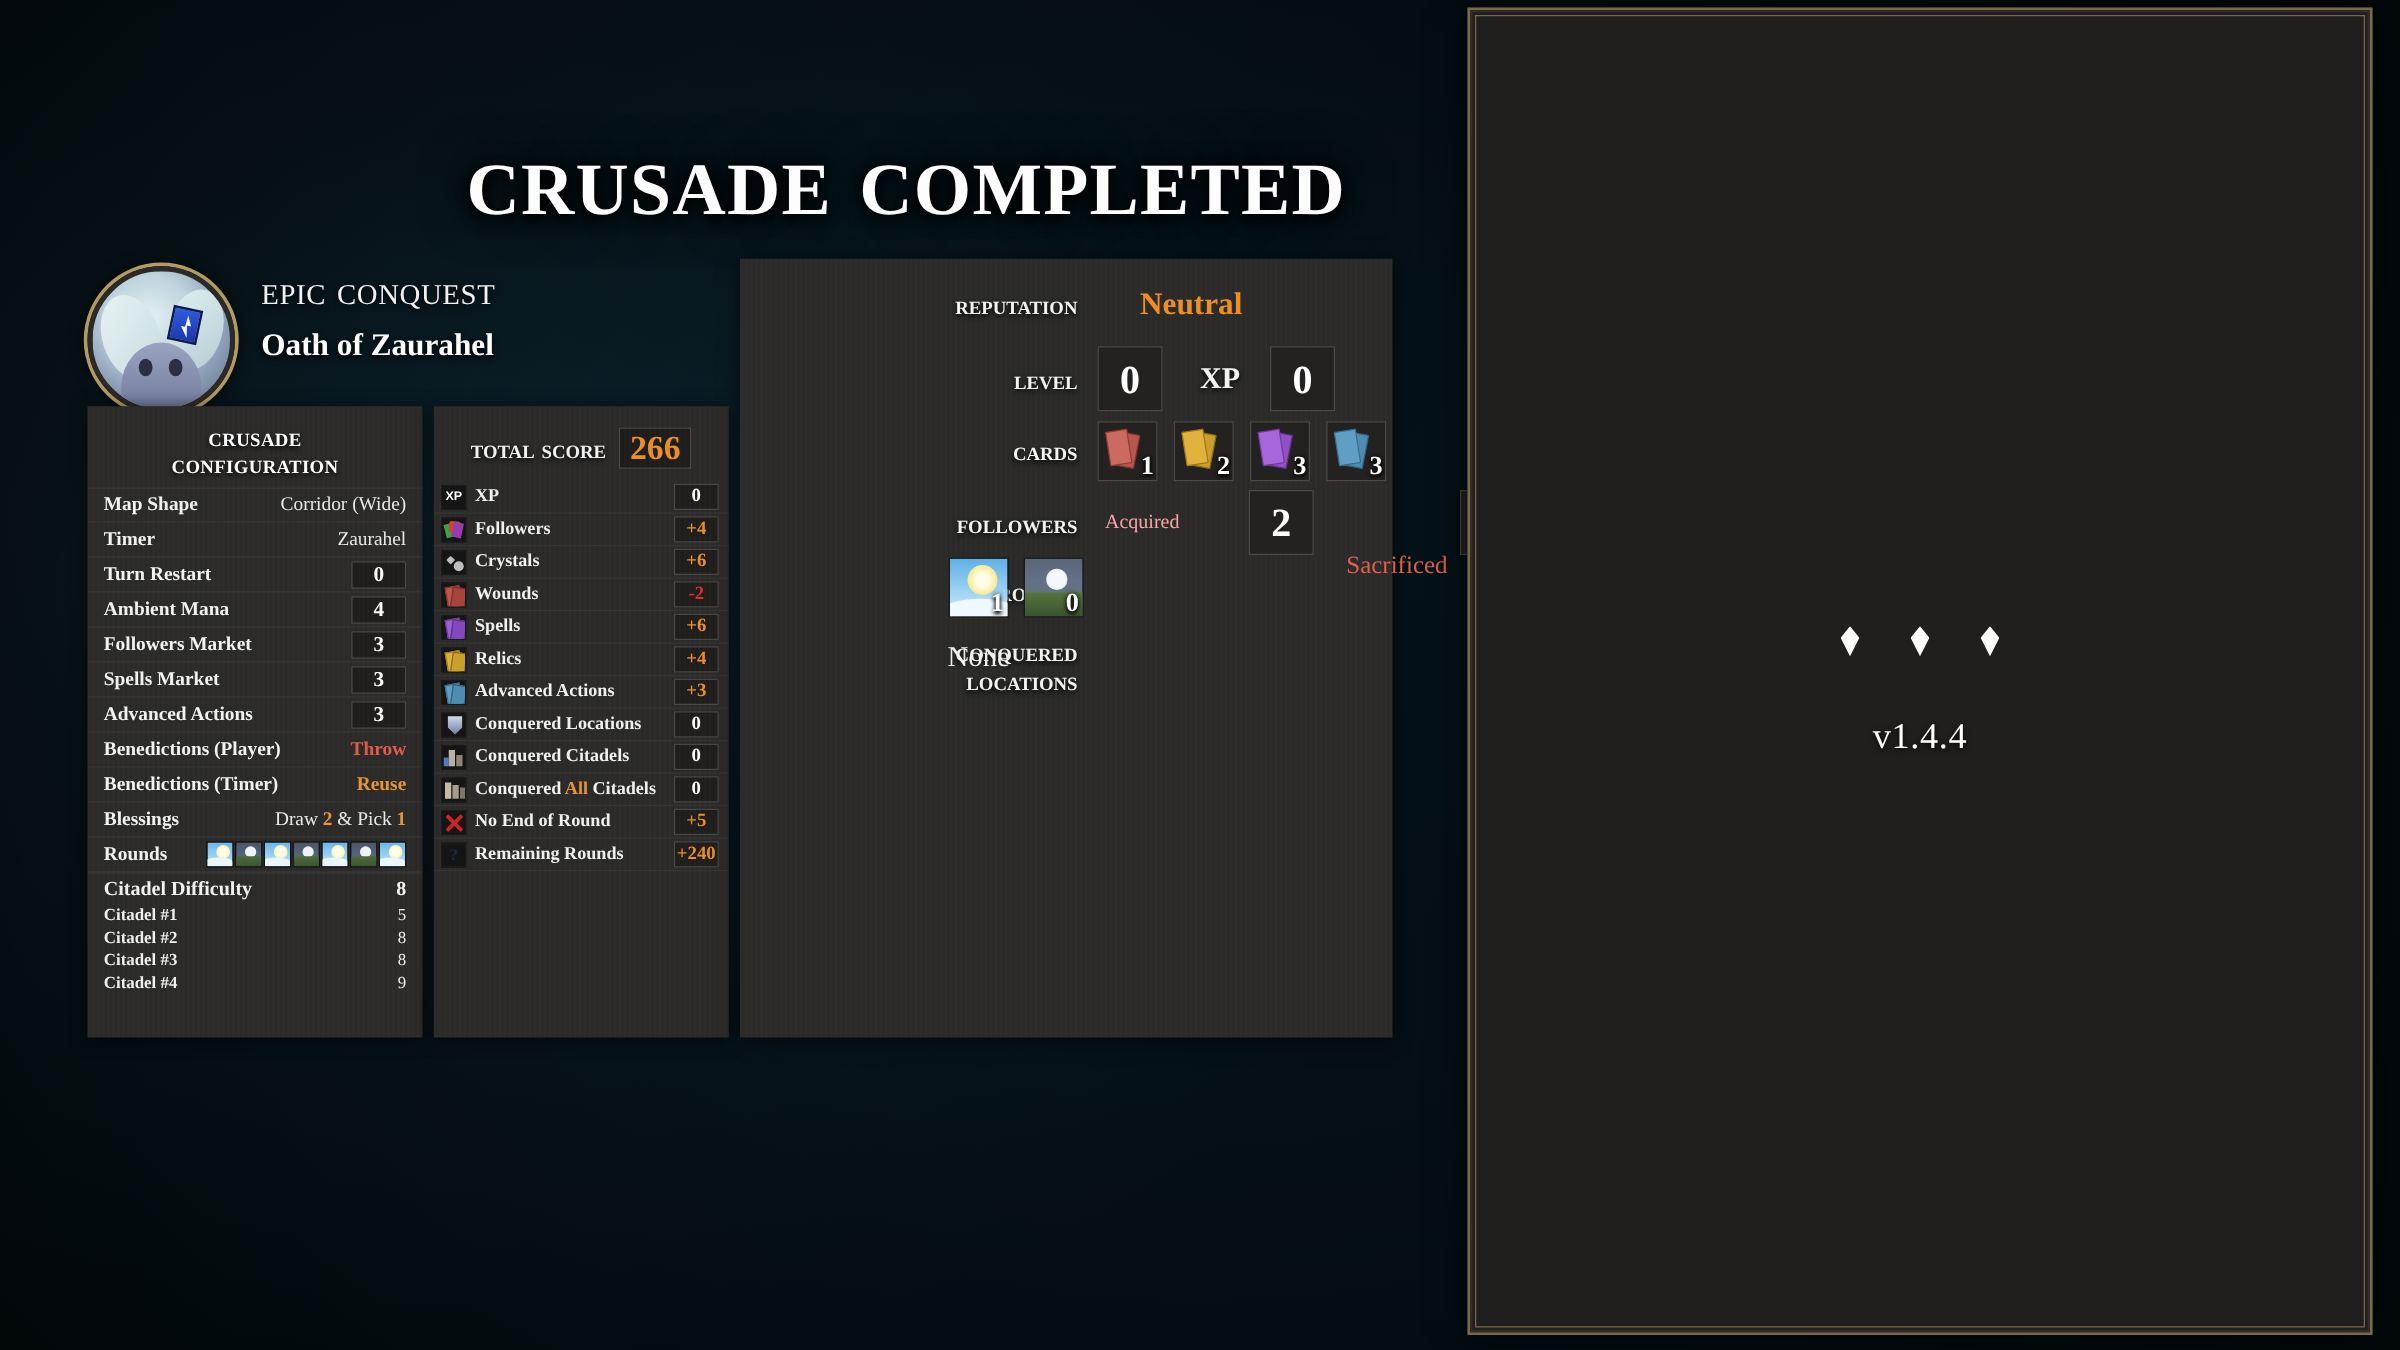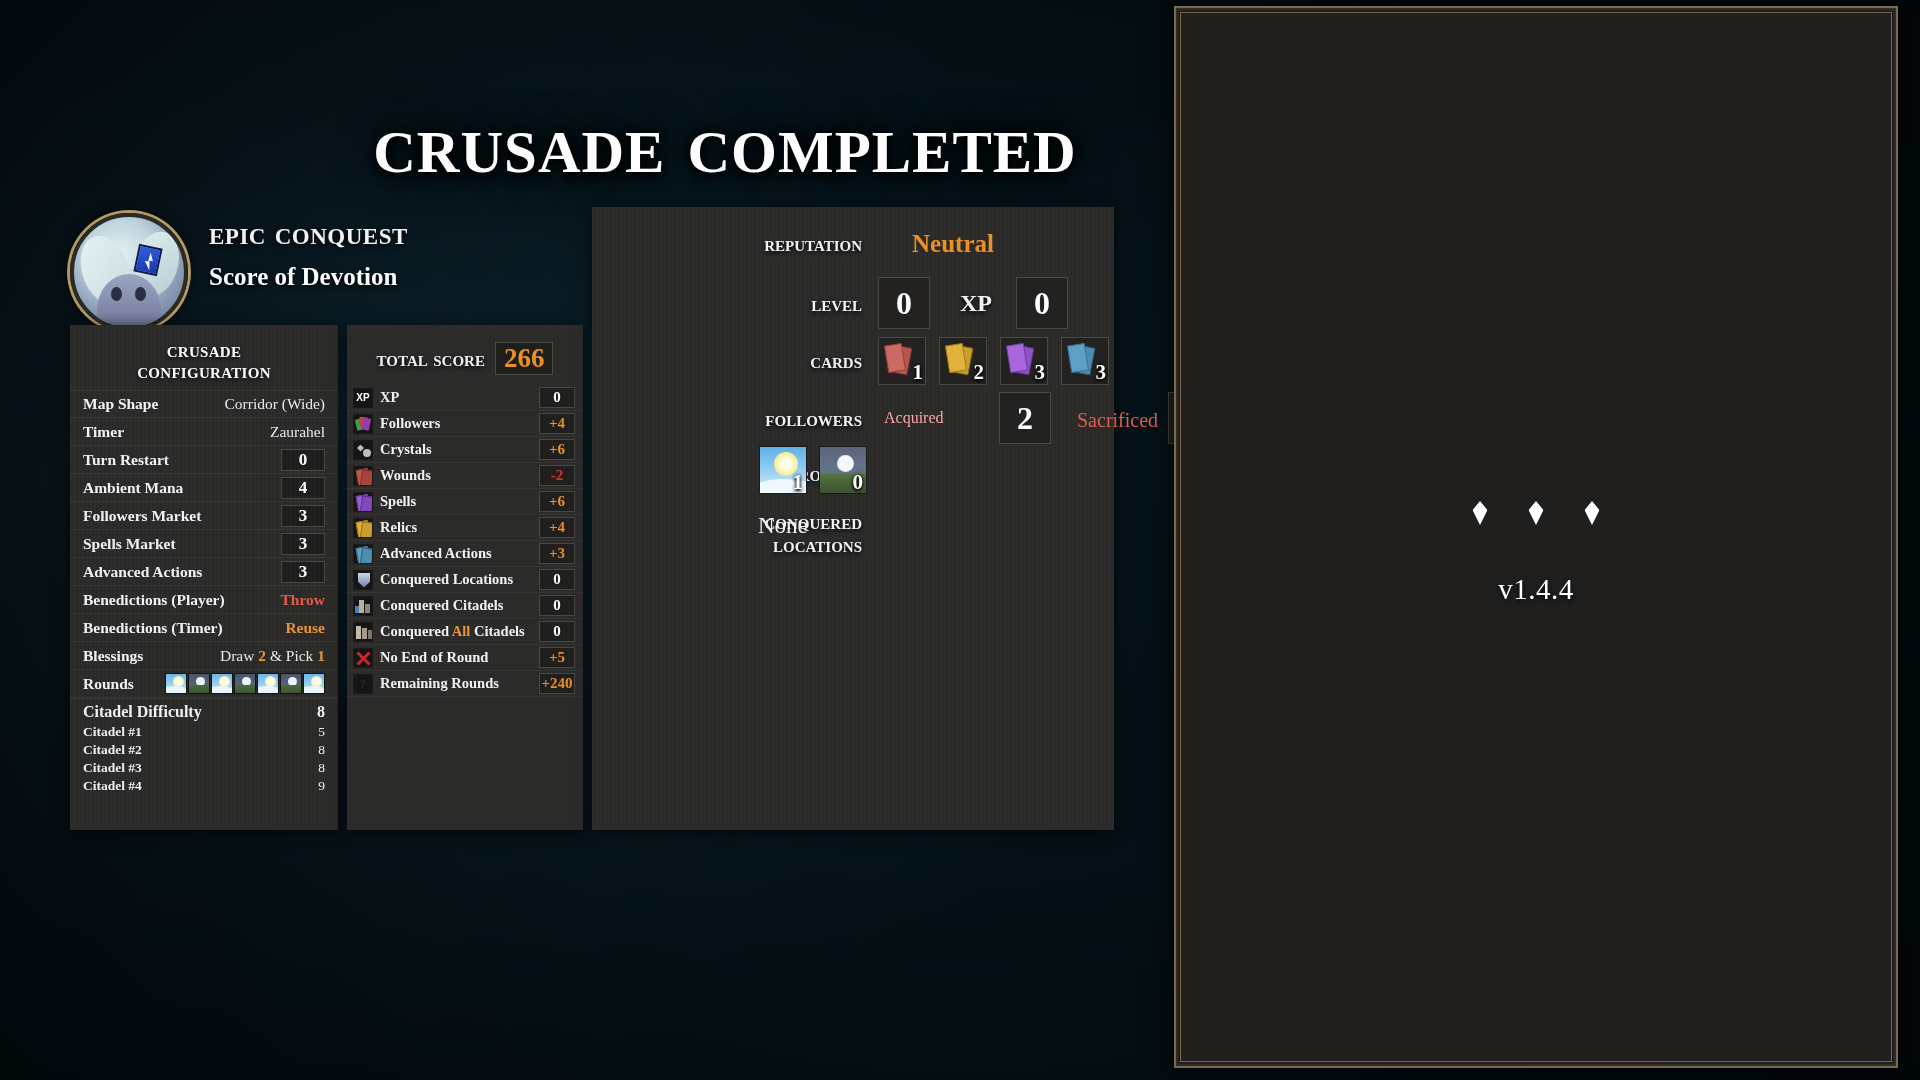--- a/index.html
+++ b/index.html
@@ -48,21 +48,21 @@
   .avatar .gem{position:absolute;left:56%;top:26%;width:24px;height:28px;
     background:linear-gradient(160deg,#2f5fe0,#1a34a8);transform:rotate(12deg);
     border:2px solid #0e1b52;}
   .avatar .gem::after{content:"";position:absolute;left:7px;top:4px;width:8px;height:18px;
     background:#f4f7ff;clip-path:polygon(50% 0,100% 45%,58% 45%,80% 100%,0 52%,42% 52%);}
   .avatar .eye1,.avatar .eye2{position:absolute;top:64%;width:11px;height:14px;border-radius:50%;
     background:#2a2f44;}
   .avatar .eye1{left:34%;} .avatar .eye2{left:55%;}
 
   .id-name {
-    position:absolute; left:139px; top:2px; font-size:33px; font-weight:700;
+    position:absolute; left:139px; top:2px; font-size:33px; font-weight:400;
     font-variant:small-caps; text-transform:lowercase; letter-spacing:.5px;
     text-shadow:0 2px 5px rgba(0,0,0,.9);
   }
   .id-oath {
     position:absolute; left:139px; top:50px; font-size:25px; font-weight:700;
     color:#ffffff; text-shadow:0 2px 5px rgba(0,0,0,.9);
   }
   .banner {
     position:absolute; left:138px; top:84px; width:374px; height:31px;
     background:linear-gradient(180deg,#f0ddc0 0%,#e2caa4 48%,#d7bb92 100%);
@@ -204,21 +204,21 @@
     text-shadow:0 0 4px #000,0 2px 3px #000;z-index:3;}
   .rc-day{background:linear-gradient(180deg,#5fb0e6 0%,#9bd2f3 55%,#d5ecfb 100%);}
   .rc-day .sun{position:absolute;left:14px;top:5px;width:24px;height:24px;border-radius:50%;
     background:radial-gradient(circle,#fffce6 30%,#f7e98f 70%,rgba(247,233,143,.3) 100%);}
   .rc-day .cl{position:absolute;left:-4px;bottom:-2px;width:56px;height:16px;border-radius:50% 50% 0 0;background:#f0f9ff;}
   .rc-night{background:linear-gradient(180deg,#5b6577 0%,#63718a 40%,#5d7a56 100%);}
   .rc-night .moon{position:absolute;left:17px;top:8px;width:17px;height:17px;border-radius:50%;
     background:radial-gradient(circle,#f4f8fc 55%,#c9d6e2 100%);}
   .rc-night .hill{position:absolute;left:0;bottom:0;width:48px;height:19px;
     background:linear-gradient(180deg,#56743f,#3b5330);}
-  .sacr { color:#e05e4e; font-size:20px; font-weight:400; }
+  .sacr { color:#e05e4e; font-size:20px; font-weight:400;margin-top:32px; }
   .acq  { color:#fca5a5; font-size:16px; font-weight:400; }
   .none-val { font-size:23px; color:#f0f0f0; font-weight:400; }
 
   
   #sidebar {
     position:absolute; left:1174px; top:6px; width:724px; height:1062px;
     background:#201f1e;
     border:2px solid #7b6a4a;
     box-shadow:inset 0 0 0 2px #2f2d2a, 0 0 26px rgba(0,0,0,.8);
   }
@@ -257,21 +257,21 @@
 <div class="identity">
   <div class="avatar">
     <div class="wrap1"></div>
       <div class="wrap2"></div>
     <div class="hood"></div>
       <div class="eye1"></div>
       <div class="eye2"></div>
     <div class="gem"></div>
   </div>
   <div class="id-name">Epic Conquest</div>
-  <div class="id-oath">Score of Devotion</div>
+  <div class="id-oath">Oath of Zaurahel</div>
 </div>
 
 <div class="panel" id="cfg-panel">
   <div class="panel-head">
     <div>Crusade</div>
     <div>Configuration</div>
   </div>
   <div id="cfg-rows">
       <div class="cfg-row">
         <div class="cfg-label">Map Shape</div>

